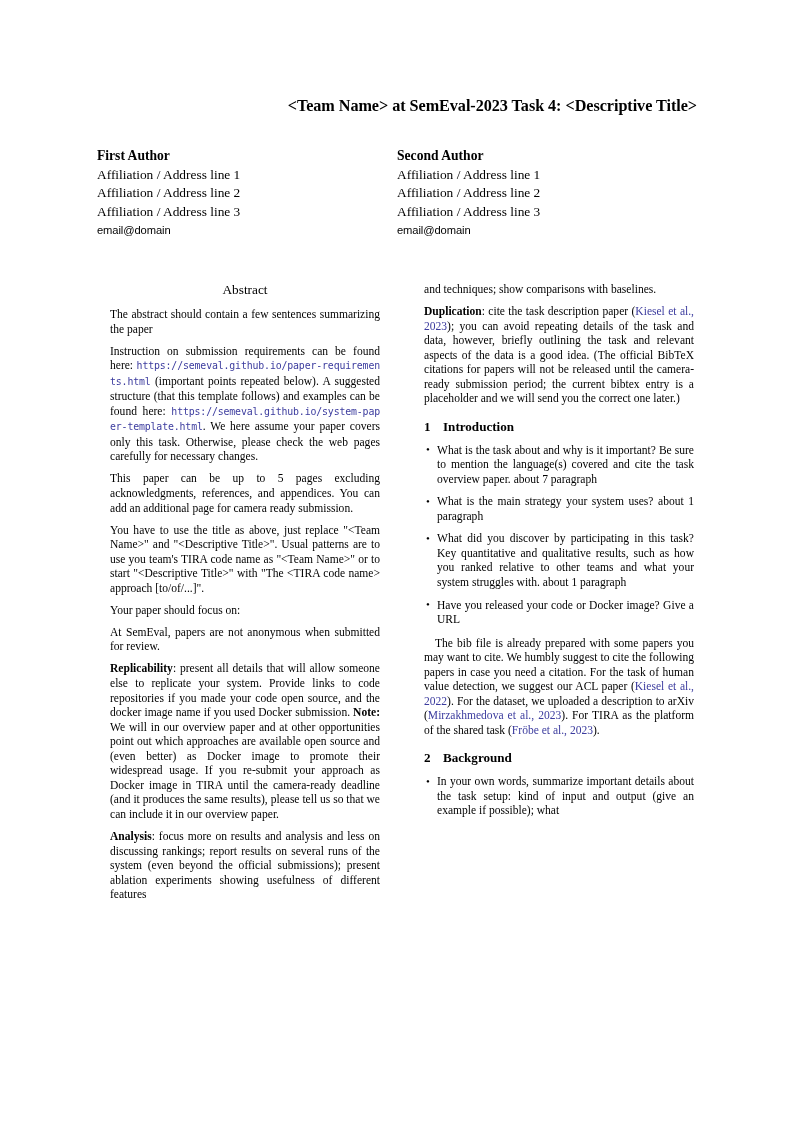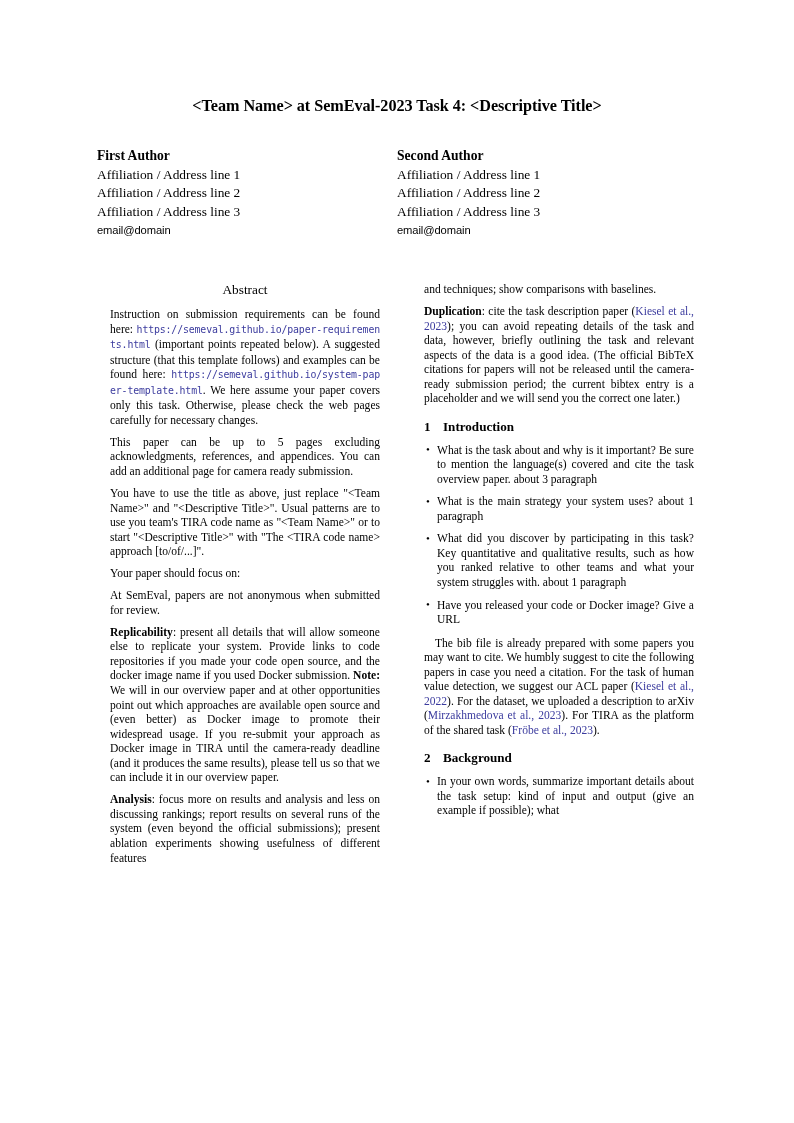--- a/index.html
+++ b/index.html
@@ -30,20 +30,21 @@
     left: 97px;
     top: 96px;
     width: 600px;
     text-align: center;
   }
   .paper-title {
     font-size: 16.2px;
     font-weight: bold;
     letter-spacing: -0.05px;
     line-height: 1.25;
+    text-align: right;
   }
 
   
   .authors {
     position: absolute;
     left: 97px;
     top: 147px;
     width: 600px;
     display: flex;
     flex-direction: row;
@@ -169,20 +170,21 @@
       <div class="author-email">email@domain</div>
     </div>
   </div>
 
   <div class="columns">
 
     <div class="col col-left">
 
       <div class="abstract-head">Abstract</div>
 
+      <p class="para">The abstract should contain a few sentences summarizing the paper</p>
 
       <p class="para"><span>Instruction on submission requirements can be found here: </span><span class="mono-link">https://semeval.github.io/paper-requirements.html</span><span> (important points repeated below). A suggested structure (that this template follows) and examples can be found here: </span><span class="mono-link">https://semeval.github.io/system-paper-template.html</span><span>. We here assume your paper covers only this task. Otherwise, please check the web pages carefully for necessary changes.</span></p>
 
       <p class="para">This paper can be up to 5 pages excluding acknowledgments, references, and appendices. You can add an additional page for camera ready submission.</p>
 
       <p class="para">You have to use the title as above, just replace "&lt;Team Name&gt;" and "&lt;Descriptive Title&gt;". Usual patterns are to use you team's TIRA code name as "&lt;Team Name&gt;" or to start "&lt;Descriptive Title&gt;" with "The &lt;TIRA code name&gt; approach [to/of/...]".</p>
 
       <p class="para">Your paper should focus on:</p>
 
       <p class="para">At SemEval, papers are not anonymous when submitted for review.</p>
@@ -198,21 +200,21 @@
       <p class="para">and techniques; show comparisons with baselines.</p>
 
       <p class="para"><span class="bold">Duplication</span><span>: cite the task description paper (</span><span class="cite">Kiesel et al., 2023</span><span>); you can avoid repeating details of the task and data, however, briefly outlining the task and relevant aspects of the data is a good idea. (The official BibTeX citations for papers will not be released until the camera-ready submission period; the current bibtex entry is a placeholder and we will send you the correct one later.)</span></p>
 
       <h2 class="section">
           <span class="secnum">1</span>
           <span>Introduction</span>
         </h2>
 
       <ul class="bullets">
-        <li>What is the task about and why is it important? Be sure to mention the language(s) covered and cite the task overview paper. about 3 paragraph</li>
+        <li>What is the task about and why is it important? Be sure to mention the language(s) covered and cite the task overview paper. about 7 paragraph</li>
         <li>What is the main strategy your system uses? about 1 paragraph</li>
         <li>What did you discover by participating in this task? Key quantitative and qualitative results, such as how you ranked relative to other teams and what your system struggles with. about 1 paragraph</li>
         <li>Have you released your code or Docker image? Give a URL</li>
       </ul>
 
       <p class="para indent" style="margin-top:9px;"><span>The bib file is already prepared with some papers you may want to cite. We humbly suggest to cite the following papers in case you need a citation. For the task of human value detection, we suggest our ACL paper (</span><span class="cite">Kiesel et al., 2022</span><span>). For the dataset, we uploaded a description to arXiv (</span><span class="cite">Mirzakhmedova et al., 2023</span><span>). For TIRA as the platform of the shared task (</span><span class="cite">Fröbe et al., 2023</span><span>).</span></p>
 
       <h2 class="section">
           <span class="secnum">2</span>
           <span>Background</span>

